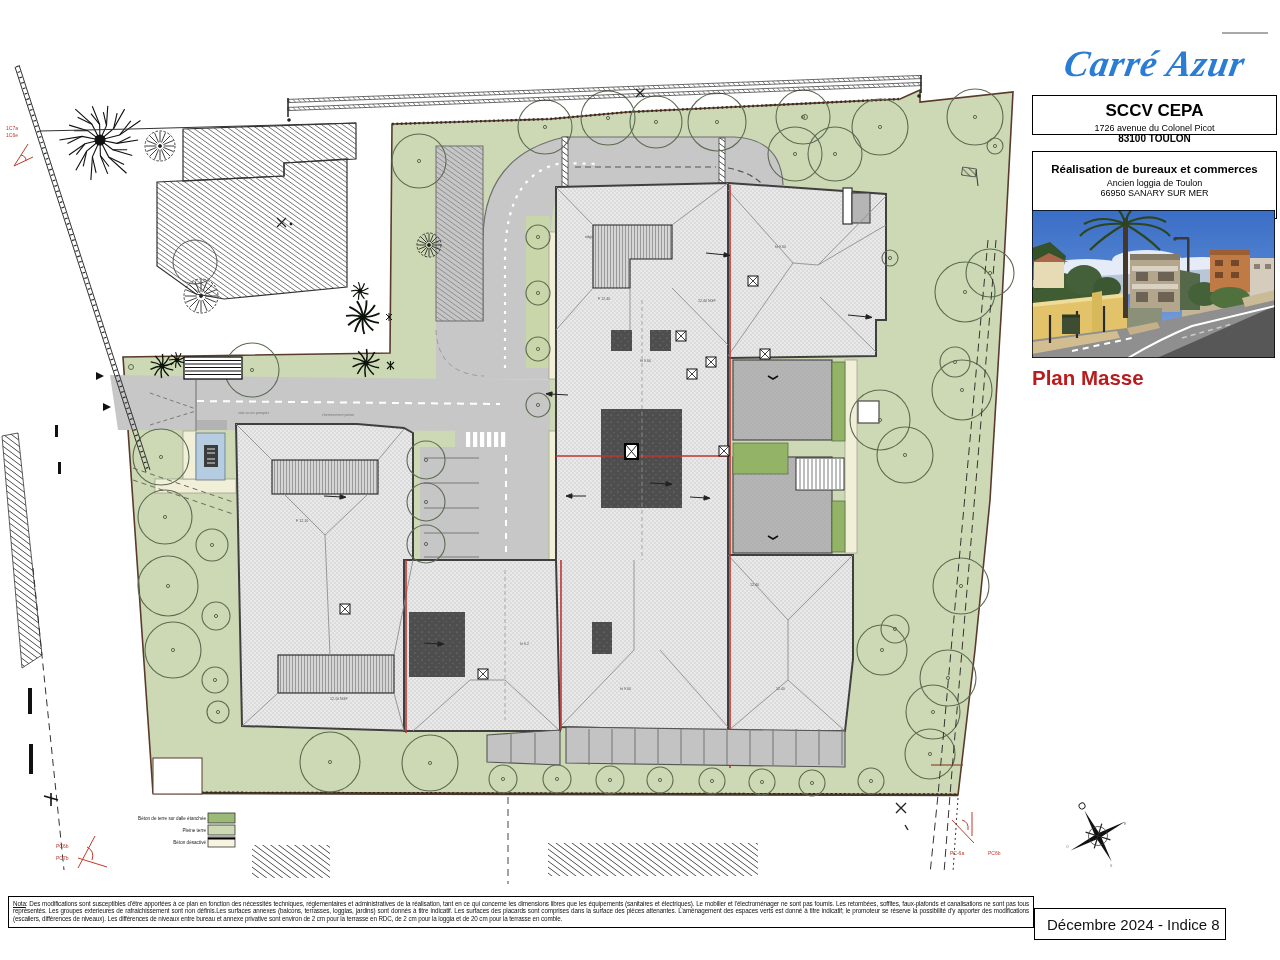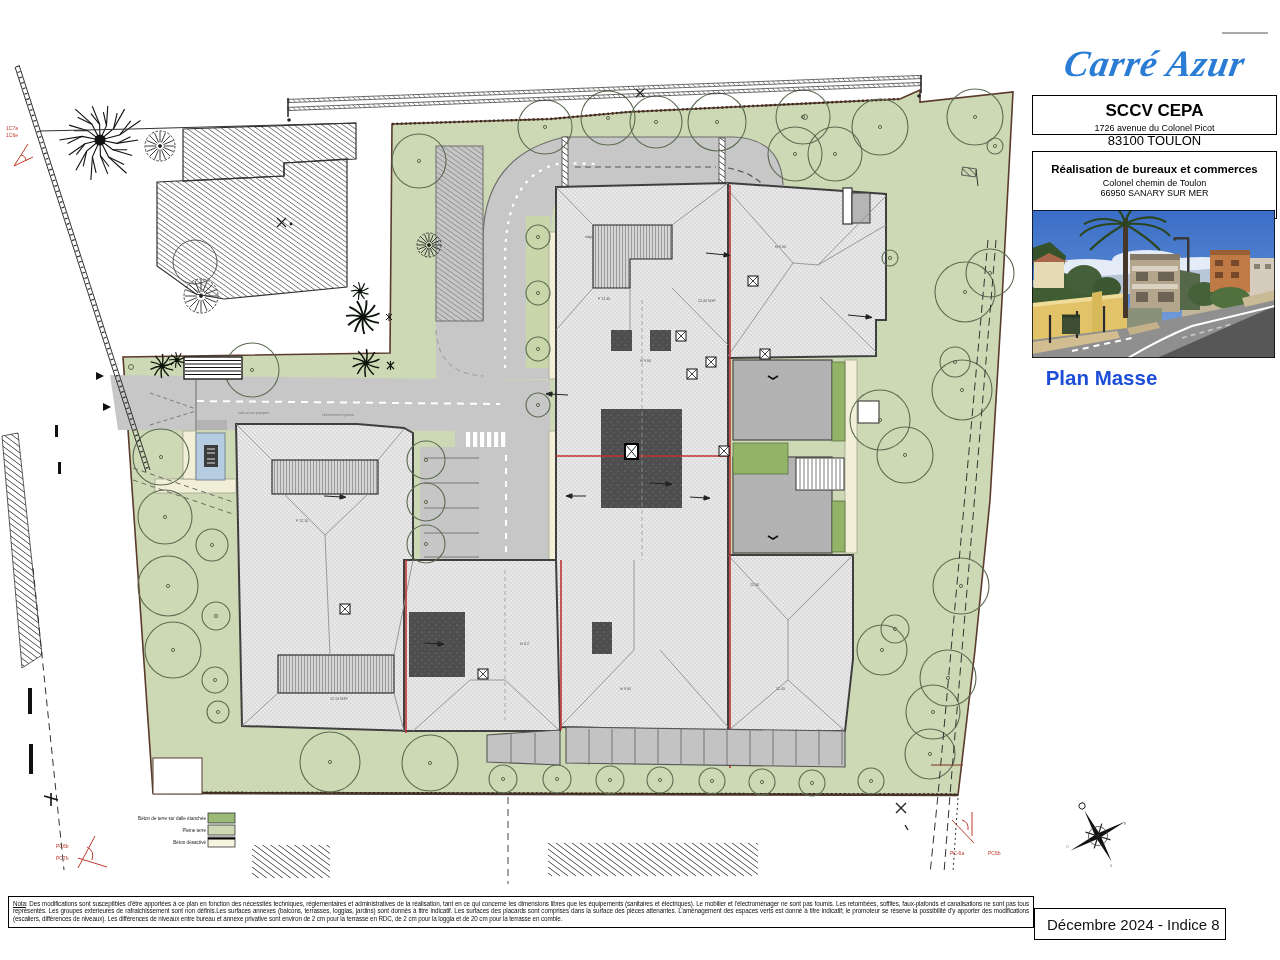--- a/index.html
+++ b/index.html
@@ -1058,26 +1058,26 @@
 <path d="M642,300 L642,560 M505,570 L505,720" stroke="#9a9a9a" stroke-width="0.8" stroke-dasharray="4,3" fill="none"></path>
 
 <line x1="1222" y1="33" x2="1268" y2="33" stroke="#555" stroke-width="1"></line>
 </svg>
 
 <div class="abs" style="left:1040px;top:42px;width:230px;text-align:center;font-family:'Liberation Serif',serif;font-style:italic;font-weight:bold;font-size:37px;color:#2b7cd5;transform:skewX(-10deg);letter-spacing:1px;">Carré Azur</div>
 
 <div class="abs" style="left:1032px;top:95px;width:245px;height:40px;border:1.2px solid #000;box-sizing:border-box;text-align:center;">
 <div style="font-size:17px;font-weight:bold;margin-top:5px;">SCCV CEPA</div>
 <div style="font-size:9px;margin-top:2px;">1726 avenue du Colonel Picot</div>
-<div style="font-size:13px;">83100 TOULON</div>
+<div style="font-size:10px;font-weight:bold;">83100 TOULON</div>
 </div>
 
 <div class="abs" style="left:1032px;top:151px;width:245px;height:68px;border:1.2px solid #000;box-sizing:border-box;text-align:center;">
 <div style="font-size:11.5px;font-weight:bold;margin-top:11px;">Réalisation de bureaux et commerces</div>
-<div style="font-size:9px;margin-top:3px;">Colonel chemin de Toulon</div>
+<div style="font-size:9px;margin-top:3px;">Ancien loggia de Toulon</div>
 <div style="font-size:9px;">66950 SANARY SUR MER</div>
 </div>
 
 <svg class="abs" style="left:1032px;top:210px" width="243" height="148" viewBox="0 0 243 148">
 <defs>
       <linearGradient id="sky" x1="0" y1="0" x2="0" y2="1">
         <stop offset="0" stop-color="#3a6ec6"></stop>
         <stop offset="0.6" stop-color="#5d8bd4"></stop>
         <stop offset="1" stop-color="#9ab6e2"></stop>
       </linearGradient>
@@ -1150,21 +1150,21 @@
       <path d="M93,14 Q126,12 138,26"></path>
     </g>
 <g stroke="#ffffff" stroke-width="2" fill="none">
       <path d="M96,148 Q130,128 160,116 L243,96"></path>
     </g>
 <path d="M40,141 L100,128" stroke="#ffffff" stroke-width="2" stroke-dasharray="6,5" fill="none"></path>
 <path d="M150,128 L200,114" stroke="#cccccc" stroke-width="1.5" stroke-dasharray="5,4" fill="none"></path>
 <rect x="0" y="0" width="243" height="148" fill="none" stroke="#000" stroke-width="1.5"></rect>
 </svg>
 
-<div class="abs" style="left:980px;top:366px;width:243px;text-align:center;font-size:20.5px;font-weight:bold;color:#1d4ed8;">Plan Masse</div>
+<div class="abs" style="left:1032px;top:366px;width:243px;font-size:20.5px;font-weight:bold;color:#b91c1c;">Plan Masse</div>
 
 <div class="abs" style="left:8px;top:896px;width:1026px;height:32px;border:1px solid #000;box-sizing:border-box;padding:2.5px 4px;font-size:6.3px;line-height:7.9px;letter-spacing:-0.12px;color:#111;text-align:justify;">
 <span style="text-decoration:underline">Nota</span>: Des modifications sont susceptibles d'être apportées à ce plan en fonction des nécessités techniques, réglementaires et administratives de la réalisation, tant en ce qui concerne les dimensions libres que les équipements (sanitaires et électriques). Le mobilier et l'électroménager ne sont pas fournis. Les retombées, soffites, faux-plafonds et canalisations ne sont pas tous représentés. Les groupes exterieures de rafraichissement sont non définis.Les surfaces annexes (balcons, terrasses, loggias, jardins) sont donnés à titre indicatif. Les surfaces des placards sont comprises dans la surface des pièces attenantes. L'aménagement des espaces verts est donné à titre indicatif; le promoteur se réserve la possibilité d'y apporter des modifications (escaliers, différences de niveaux). Les différences de niveaux entre bureau et annexe privative sont environ de 2 cm pour la terrasse en RDC, de 2 cm pour la loggia et de 20 cm pour la terrasse en comble.
 </div>
 
 <div class="abs" style="left:1034px;top:908px;width:192px;height:32px;border:1px solid #000;box-sizing:border-box;font-size:15px;color:#111;display:flex;align-items:center;">
     <span style="margin-left:12px;">Décembre 2024 - Indice 8</span>
   </div>
 
 </body></html>

